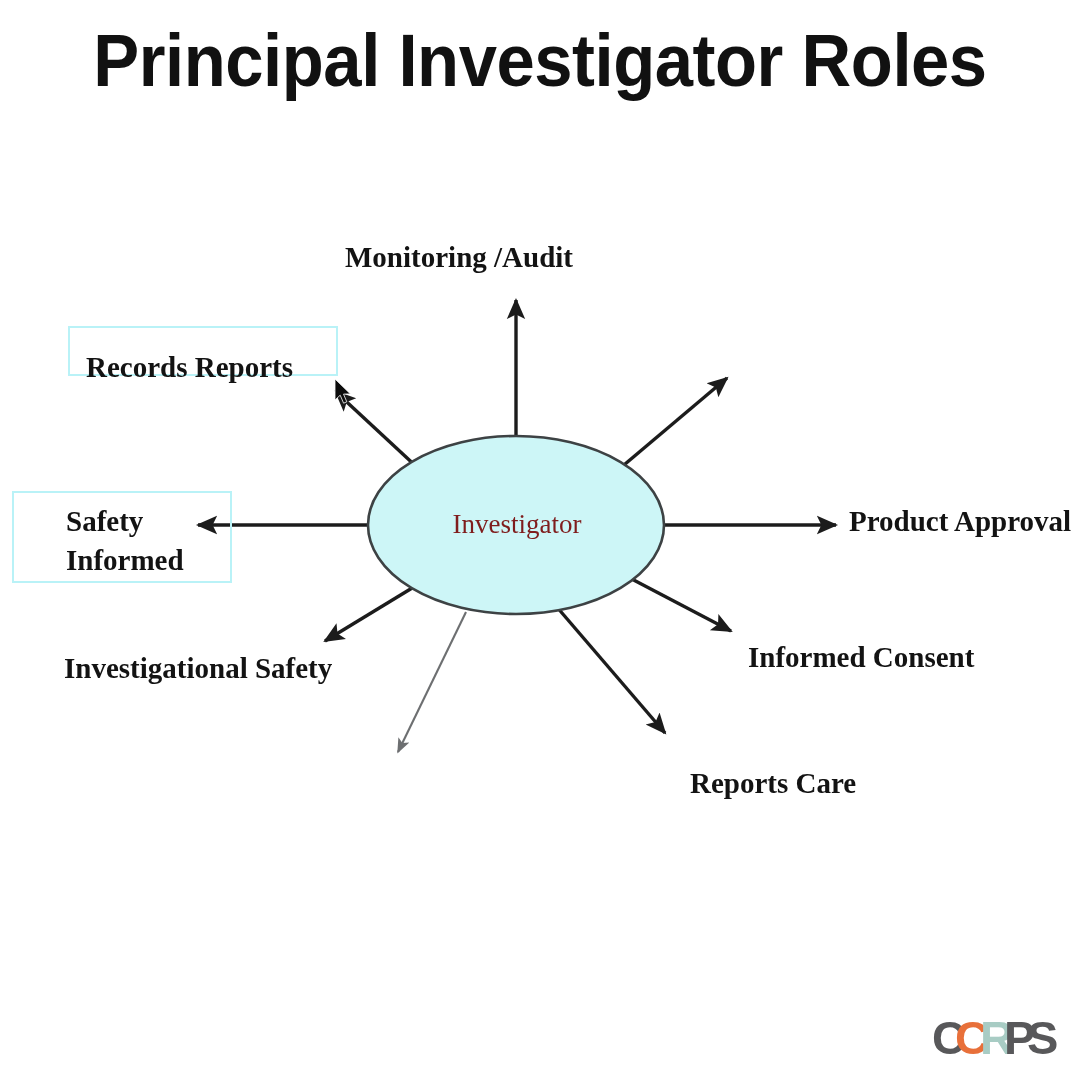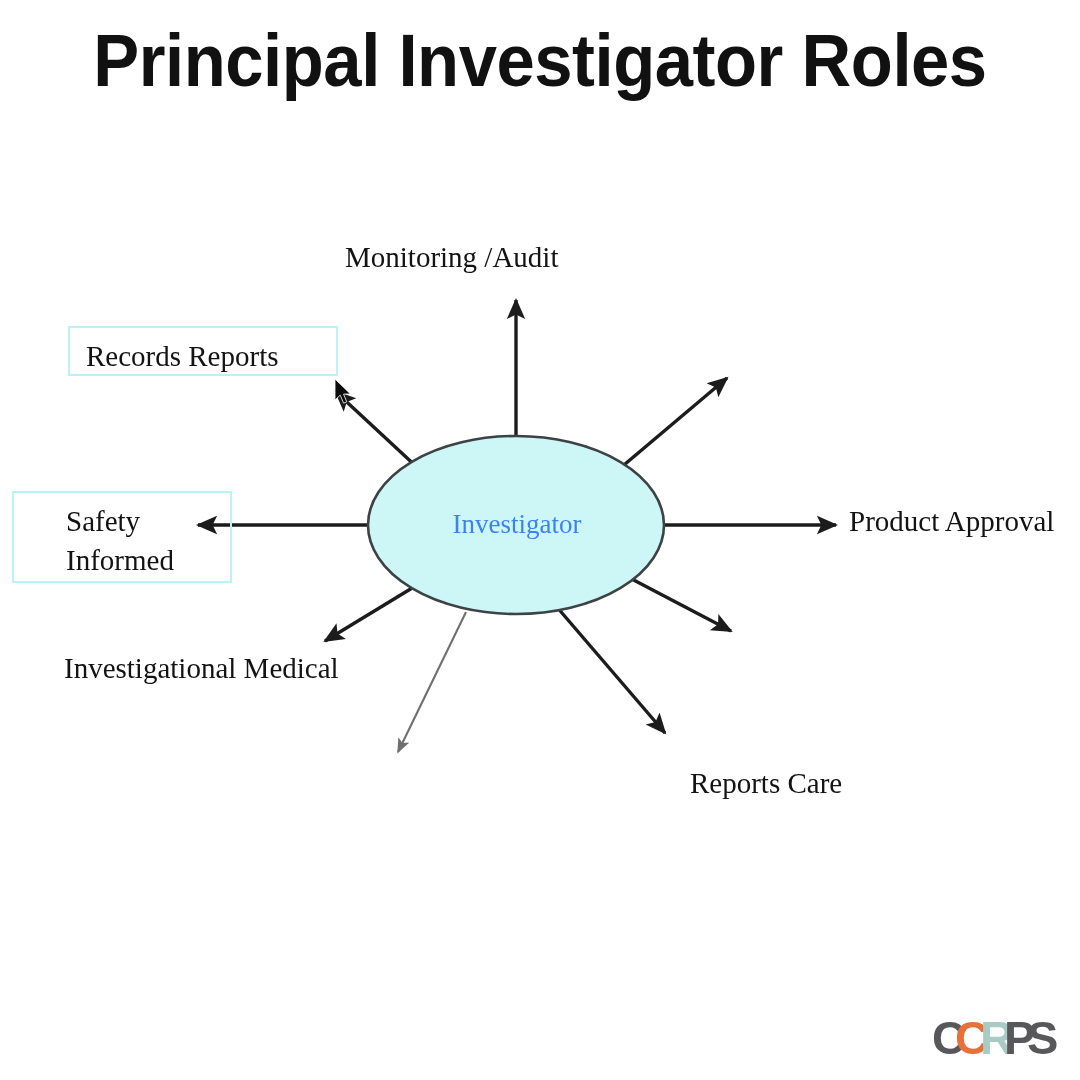--- a/index.html
+++ b/index.html
@@ -48,21 +48,21 @@
     left: 0;
     top: 0;
     width: 1080px;
     height: 1080px;
   }
 
   
   .node-label {
     position: absolute;
     font-family: "Liberation Serif", "DejaVu Serif", serif;
-    font-weight: normal;
+    font-weight: bold;
     font-size: 29px;
     line-height: 37px;
     color: #131313;
     white-space: nowrap;
   }
   .node-label.two-line {
     white-space: normal;
     line-height: 39px;
   }
 
@@ -77,21 +77,21 @@
   .center-label {
     position: absolute;
     left: 368px;
     top: 508px;
     width: 298px;
     text-align: center;
     font-family: "Liberation Serif", "DejaVu Serif", serif;
     font-weight: normal;
     font-size: 27px;
     line-height: 33px;
-    color: #3b82f6;
+    color: #7f1d1d;
     white-space: nowrap;
   }
 
   
   .cursor {
     position: absolute;
     width: 22px;
     height: 30px;
   }
 
@@ -142,32 +142,33 @@
       <line x1="618" y1="470" x2="727" y2="378" stroke="#1c1c1c" stroke-width="3.4" marker-end="url(#arrowhead)"></line>
     </g>
 
     <ellipse cx="516" cy="525" rx="148" ry="89" fill="#cdf6f7" stroke="#3d4244" stroke-width="2.6"></ellipse>
   </svg>
 
   <div class="center-label">Investigator</div>
 
   <div class="node-label" style="left:345px; top:239px;">Monitoring /Audit</div>
 
-  <div class="node-label boxed" style="left:68px; top:326px; width:270px; height:50px; padding:10px 0 0 16px;">Records Reports</div>
+  <div class="node-label boxed" style="left:68px; top:326px; width:270px; height:50px; padding:21px 0 0 16px;">Records Reports</div>
 
   <div class="node-label boxed two-line" style="left:12px; top:491px; width:220px; height:92px; padding:9px 16px 0 52px;">
     <span>Safety</span><br>
     <span>Informed</span>
   </div>
 
-  <div class="node-label" style="left:64px; top:650px;">Investigational Medical</div>
+  <div class="node-label" style="left:64px; top:650px;">Investigational Safety</div>
 
 
   <div class="node-label" style="left:690px; top:765px;">Reports Care</div>
 
+  <div class="node-label" style="left:748px; top:639px;">Informed Consent</div>
 
   <div class="node-label" style="left:849px; top:503px;">Product Approval</div>
 
 
   <svg class="cursor" style="left:333px; top:378px;" viewBox="0 0 22 30" xmlns="http://www.w3.org/2000/svg">
     <path d="M2,1 L2,22 L7.2,17.2 L10.6,25.2 L13.8,23.8 L10.5,16.1 L17.4,15.9 Z" fill="#0c0c0c" stroke="#ffffff" stroke-width="0.8"></path>
   </svg>
 
   <svg class="logo" viewBox="0 0 140 60" xmlns="http://www.w3.org/2000/svg">
     <text x="0" y="44" font-family="Liberation Sans Narrow, Liberation Sans, DejaVu Sans, sans-serif" font-size="47" font-weight="bold" fill="#58585a">C</text>

